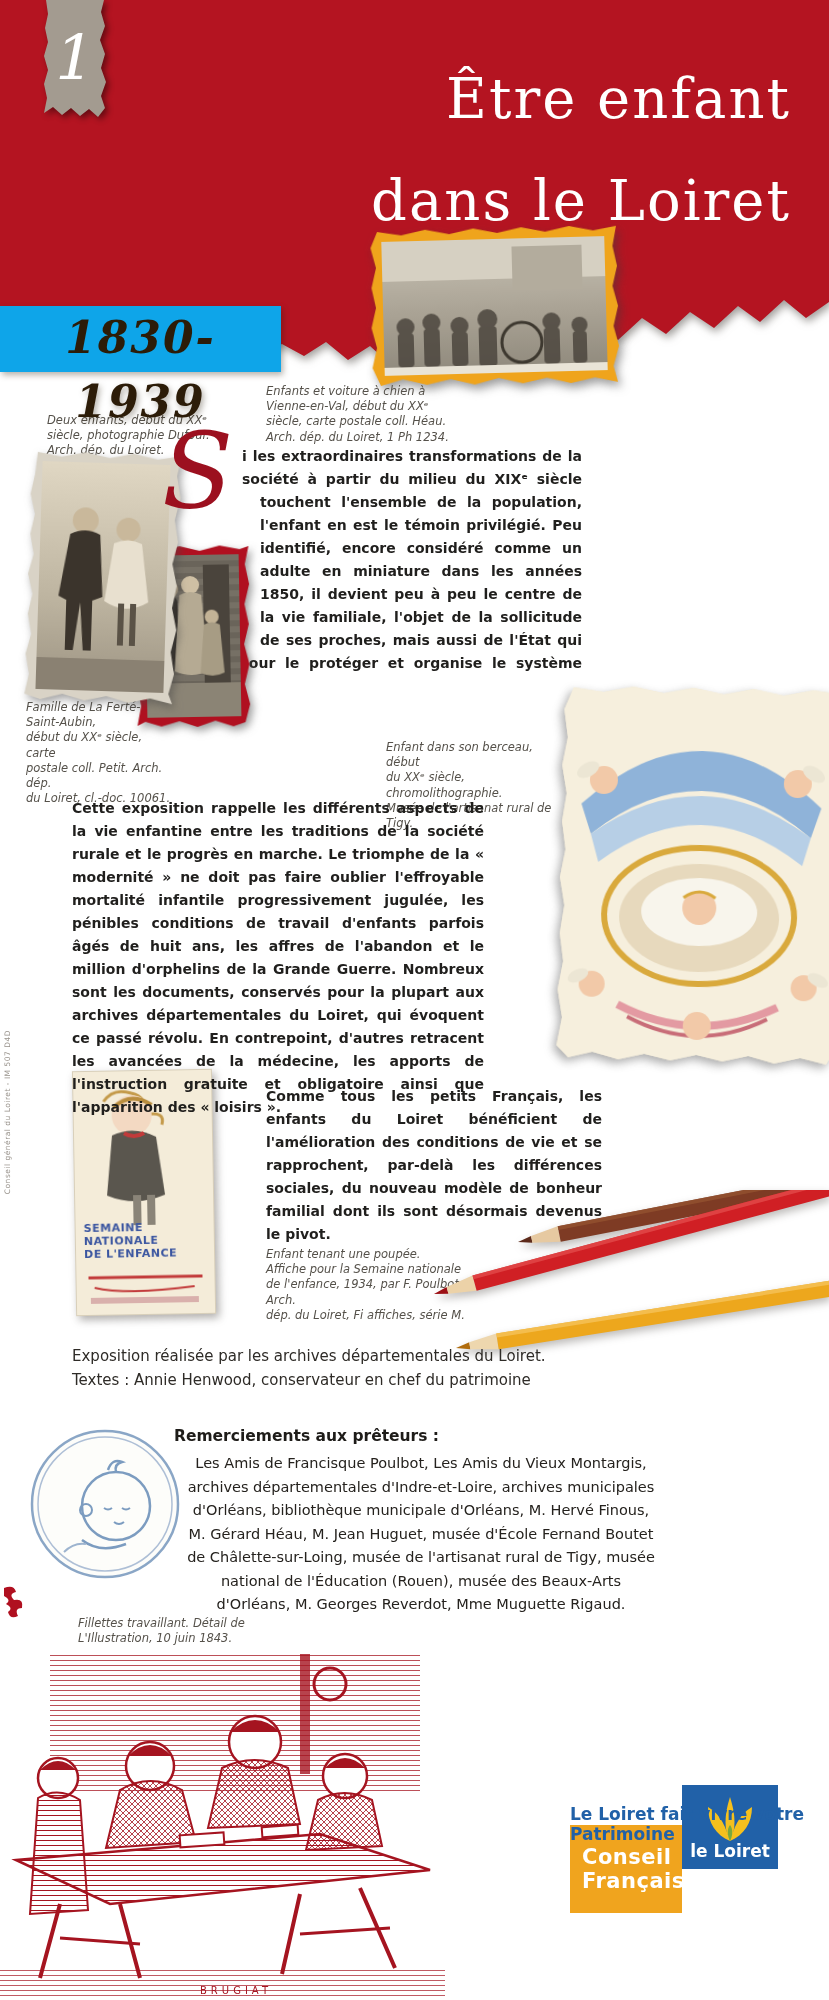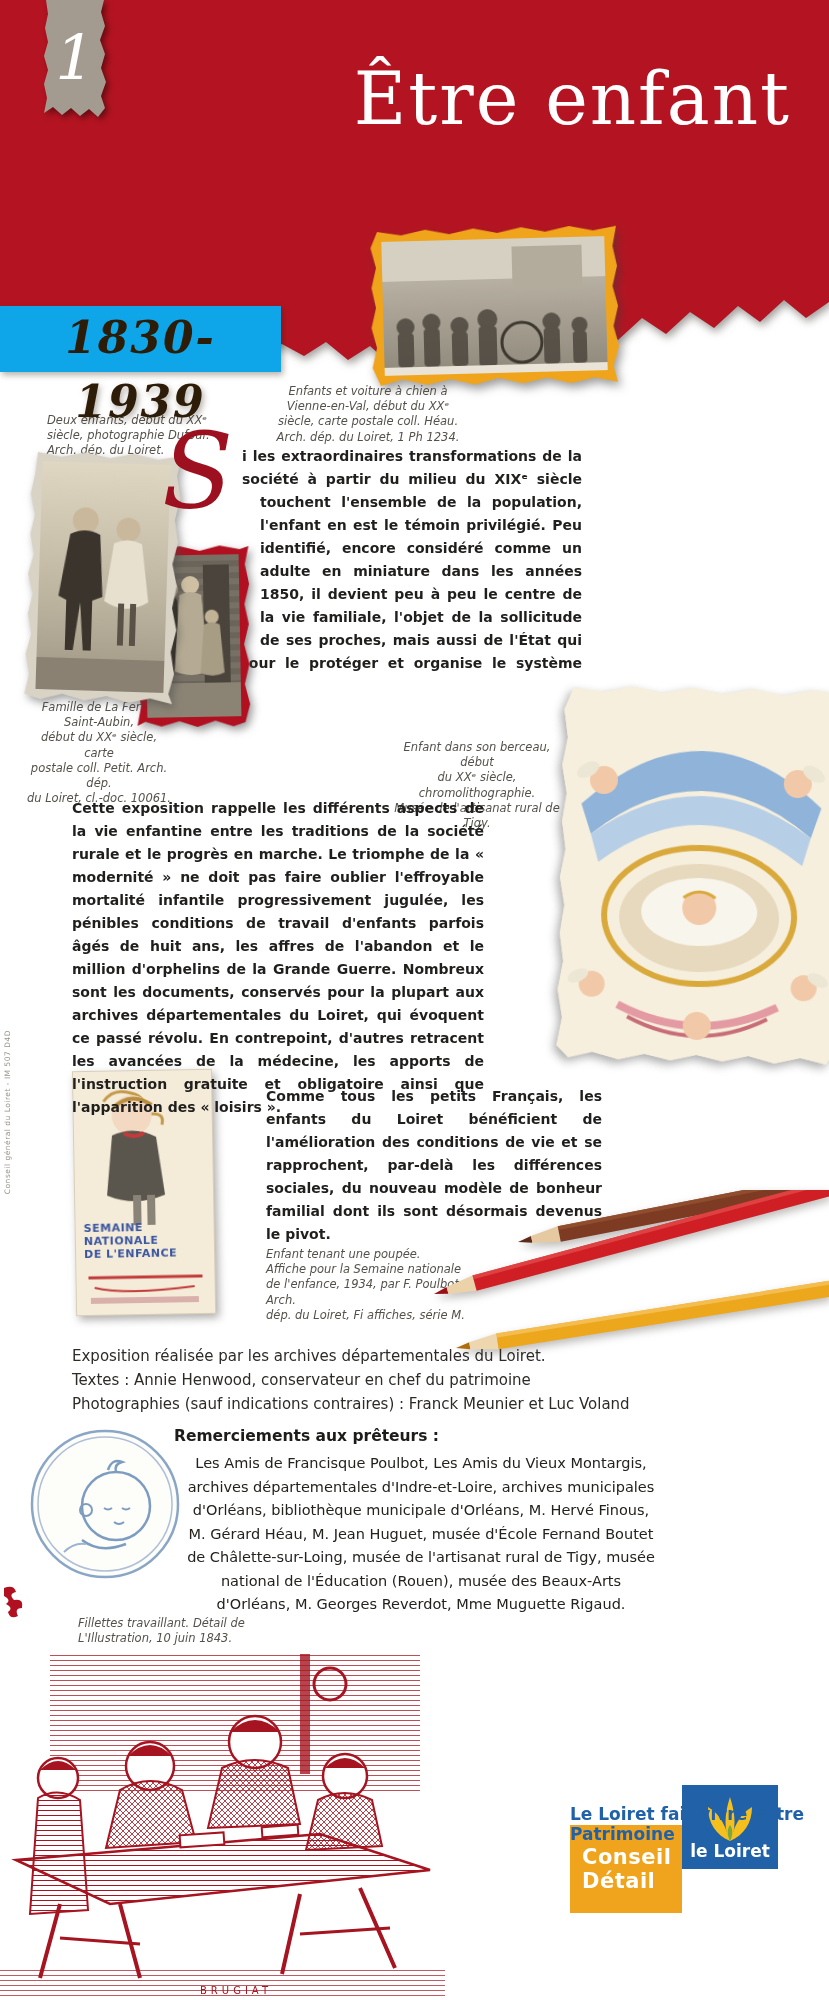--- a/index.html
+++ b/index.html
@@ -4,33 +4,33 @@
 <style>
   html,body{margin:0;padding:0;background:#e8e8e8;}
   #page{position:relative;width:829px;height:2000px;background:#ffffff;overflow:hidden;
         font-family:"DejaVu Sans",sans-serif;}
   .abs{position:absolute;}
   .shadow{filter:drop-shadow(2px 4px 4px rgba(80,75,70,.55));}
   
   .header-red{position:absolute;left:0;top:0;width:829px;height:378px;background:#b41421;
     clip-path:polygon(0px 0px,829px 0px,829px 302px,806px 318px,784px 300px,760px 322px,738px 306px,714px 328px,690px 312px,666px 334px,642px 318px,618px 340px,595px 324px,572px 346px,549px 330px,526px 352px,503px 336px,480px 358px,458px 340px,436px 362px,414px 344px,392px 366px,370px 346px,348px 360px,326px 342px,304px 356px,282px 344px,258px 354px,232px 342px,206px 352px,180px 340px,154px 350px,128px 338px,102px 348px,76px 338px,50px 346px,24px 336px,0px 344px);}
   .title{position:absolute;right:38px;top:48px;width:720px;text-align:right;color:#ffffff;
-    font-family:"DejaVu Serif",serif;font-size:72px;line-height:102px;letter-spacing:2px;}
+    font-family:"DejaVu Serif",serif;font-size:56px;line-height:102px;letter-spacing:2px;}
   .tag{position:absolute;left:0;top:0;width:62px;height:118px;background:#a39b90;
     clip-path:polygon(2px 0px,60px 0px,57px 12px,61px 26px,56px 40px,61px 54px,57px 68px,62px 82px,57px 96px,61px 108px,54px 117px,45px 109px,36px 116px,27px 108px,18px 115px,9px 107px,0px 113px,3px 98px,0px 84px,4px 70px,0px 56px,4px 42px,1px 28px,4px 14px);}
   .tag-num{position:absolute;left:0;top:8px;width:62px;text-align:center;color:#ffffff;
     font-family:"DejaVu Serif",serif;font-style:italic;font-size:62px;line-height:100px;}
   .banner{position:absolute;left:0;top:306px;width:281px;height:66px;background:#0ea5e9;z-index:5;
     filter:drop-shadow(2px 3px 3px rgba(40,30,10,.35));}
   .banner-text{width:100%;text-align:center;color:#2c1c08;font-family:"DejaVu Serif",serif;
     font-style:italic;font-weight:bold;font-size:44px;line-height:64px;letter-spacing:2px;}
   
   .cap{font-family:"DejaVu Sans",sans-serif;font-style:italic;font-size:11.5px;line-height:1.32;
     color:#55514a;white-space:pre-line;}
-  .cap.r{text-align:center;}
+  .cap.r{text-align:left;}
   
   .para{font-family:"DejaVu Sans",sans-serif;font-weight:bold;font-size:14px;line-height:23px;
     color:#201f1d;text-align:justify;}
   .fl1{float:left;width:74px;height:50px;}
   .fl2{float:left;clear:left;width:92px;height:140px;}
   .dropcap{position:absolute;left:162px;top:420px;font-family:"DejaVu Serif",serif;font-style:italic;
     font-size:104px;line-height:104px;color:#9c101f;z-index:6;}
   
   .frame{position:absolute;}
   .inner{position:absolute;left:12px;top:12px;right:12px;bottom:12px;overflow:hidden;}
@@ -58,20 +58,21 @@
   </div>
 
   <div class="abs" style="left:44px;top:0;width:62px;height:122px;z-index:4;filter:drop-shadow(3px 3px 3px rgba(0,0,0,.45));">
     <div class="tag">
       <div class="tag-num">1</div>
     </div>
   </div>
 
   <div class="title" style="z-index:3;">
     <div>Être enfant</div>
+    <div>dans le Loiret</div>
   </div>
 
   <div class="banner">
     <div class="banner-text">1830-1939</div>
   </div>
 
   <div class="abs" style="left:371px;top:227px;width:247px;height:158px;z-index:6;transform:rotate(-1.5deg);filter:drop-shadow(3px 5px 5px rgba(60,60,60,.5));">
     <div class="frame" style="left:0;top:0;width:247px;height:158px;background:#efa41c;
       clip-path:polygon(8px 2px,32px 6px,56px 1px,80px 6px,104px 1px,128px 6px,152px 1px,176px 6px,200px 1px,224px 6px,247px 2px,243px 22px,247px 42px,242px 62px,247px 82px,242px 102px,247px 122px,241px 142px,245px 158px,222px 153px,198px 158px,174px 152px,150px 157px,126px 151px,102px 157px,78px 151px,54px 156px,30px 150px,8px 156px,0px 138px,5px 118px,0px 98px,5px 78px,1px 58px,6px 38px,1px 18px);">
       <div class="inner" style="background:linear-gradient(180deg,#c8c2b4 0%,#a9a294 55%,#8f897c 100%);">
@@ -238,21 +239,20 @@
       <polygon points="0,0 14,-3.5 14,3.5" fill="#b06c0c"></polygon>
       <polygon points="14,-3.5 42,-8 42,8 14,3.5" fill="#eed7ae"></polygon>
       <rect x="42" y="-8" width="400" height="16" fill="#eda71d"></rect>
       <rect x="42" y="-8" width="400" height="4" fill="#f5c35a" opacity=".8"></rect>
     </g>
   </svg>
 
   <div class="abs credits" style="left:72px;top:1344px;width:560px;">
     <div>Exposition réalisée par les archives départementales du Loiret.</div>
     <div>Textes : Annie Henwood, conservateur en chef du patrimoine</div>
-    <div>Photographies (sauf indications contraires) : Franck Meunier et Luc Voland</div>
   </div>
 
   <div class="vertical-credit">Conseil général du Loiret - IM 507 D4D</div>
 
   <svg class="abs" style="left:28px;top:1424px;" width="154" height="162" viewBox="0 0 154 162">
     <circle cx="77" cy="80" r="73" fill="#fdfdfa" stroke="#8aa6c6" stroke-width="2.5"></circle>
     <circle cx="77" cy="80" r="67" fill="none" stroke="#aebfd6" stroke-width="1.5"></circle>
     <circle cx="88" cy="82" r="34" fill="none" stroke="#7c9cc0" stroke-width="2.5"></circle>
     <path d="M80,46 q4,-12 14,-8 q-8,2 -6,10" fill="none" stroke="#7c9cc0" stroke-width="2.5"></path>
     <path d="M76,84 q4,3 8,0 M94,84 q4,3 8,0" fill="none" stroke="#7c9cc0" stroke-width="2"></path>
@@ -301,21 +301,21 @@
     <rect x="262" y="178" width="36" height="10" fill="#ffffff" stroke="#a51420" stroke-width="2" transform="rotate(-4 280 183)"></rect>
     <path d="M60,256 L40,330 M120,256 L140,330 M360,240 L395,320 M300,246 L282,326" stroke="#a51420" stroke-width="4"></path>
     <path d="M60,290 L140,296 M300,286 L390,280" stroke="#a51420" stroke-width="3"></path>
     <rect x="0" y="320" width="445" height="32" fill="url(#hh)" opacity="0.7"></rect>
     <text x="200" y="346" font-family="DejaVu Sans, sans-serif" font-size="10" letter-spacing="4" fill="#a51420">BRUGIAT</text>
   </svg>
 
   <div class="logo-orange">
     <div class="txt">
       <div>Conseil</div>
-      <div>Détail</div>
+      <div>Français</div>
     </div>
   </div>
   <div class="logo-blue">
     <svg width="96" height="56" viewBox="0 0 96 56" style="position:absolute;left:0;top:6px;">
       <g transform="translate(48,50)">
         <path d="M0,-44 C6,-26 6,-10 0,0 C-6,-10 -6,-26 0,-44Z" fill="#f5c01e"></path>
         <path d="M-22,-34 C-8,-26 -4,-12 0,0 C-14,-6 -22,-18 -22,-34Z" fill="#f5c01e"></path>
         <path d="M22,-34 C8,-26 4,-12 0,0 C14,-6 22,-18 22,-34Z" fill="#f5c01e"></path>
         <path d="M0,0 C-3,-6 -3,-12 0,-16 C3,-12 3,-6 0,0Z" fill="#7aa83c"></path>
       </g>

